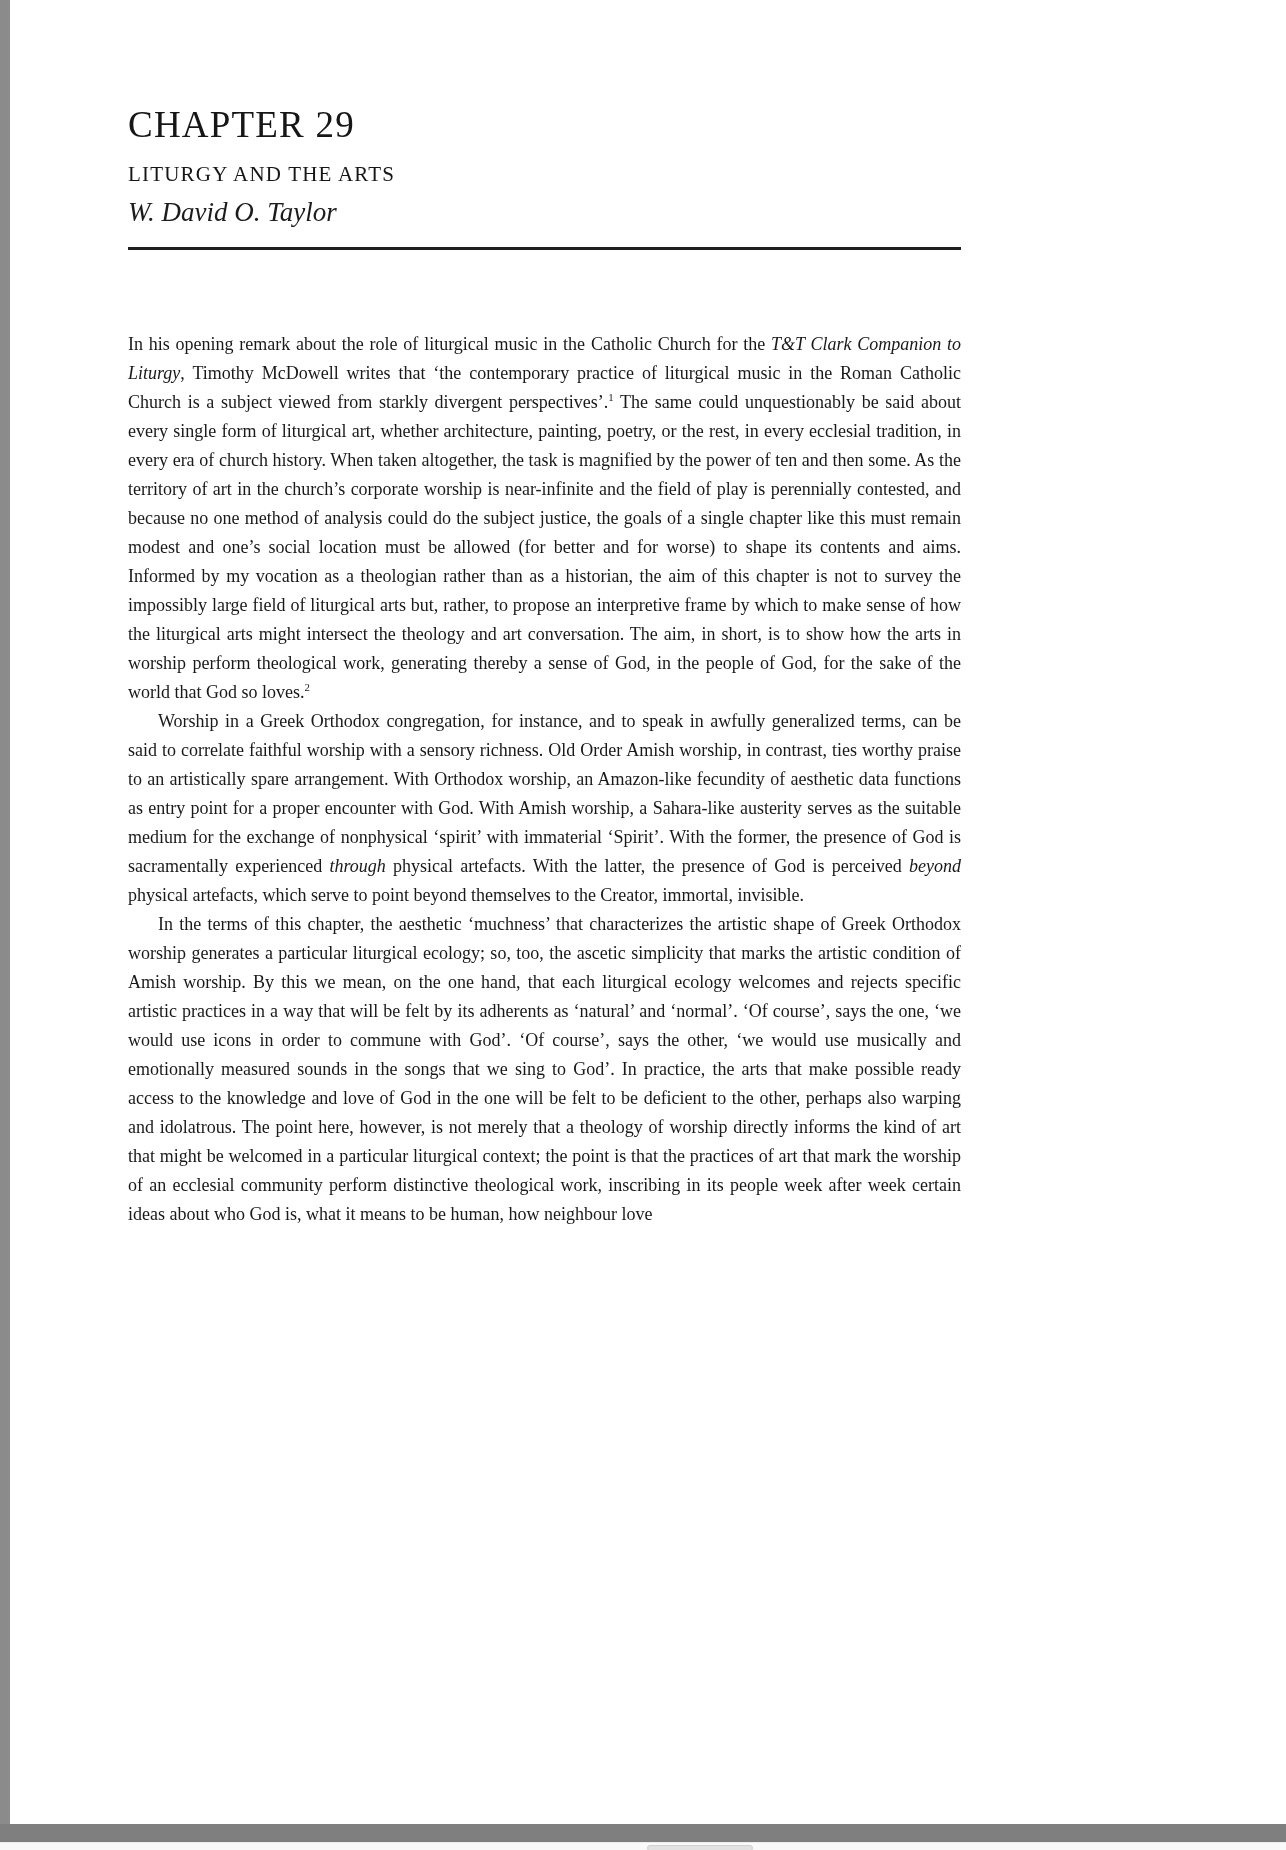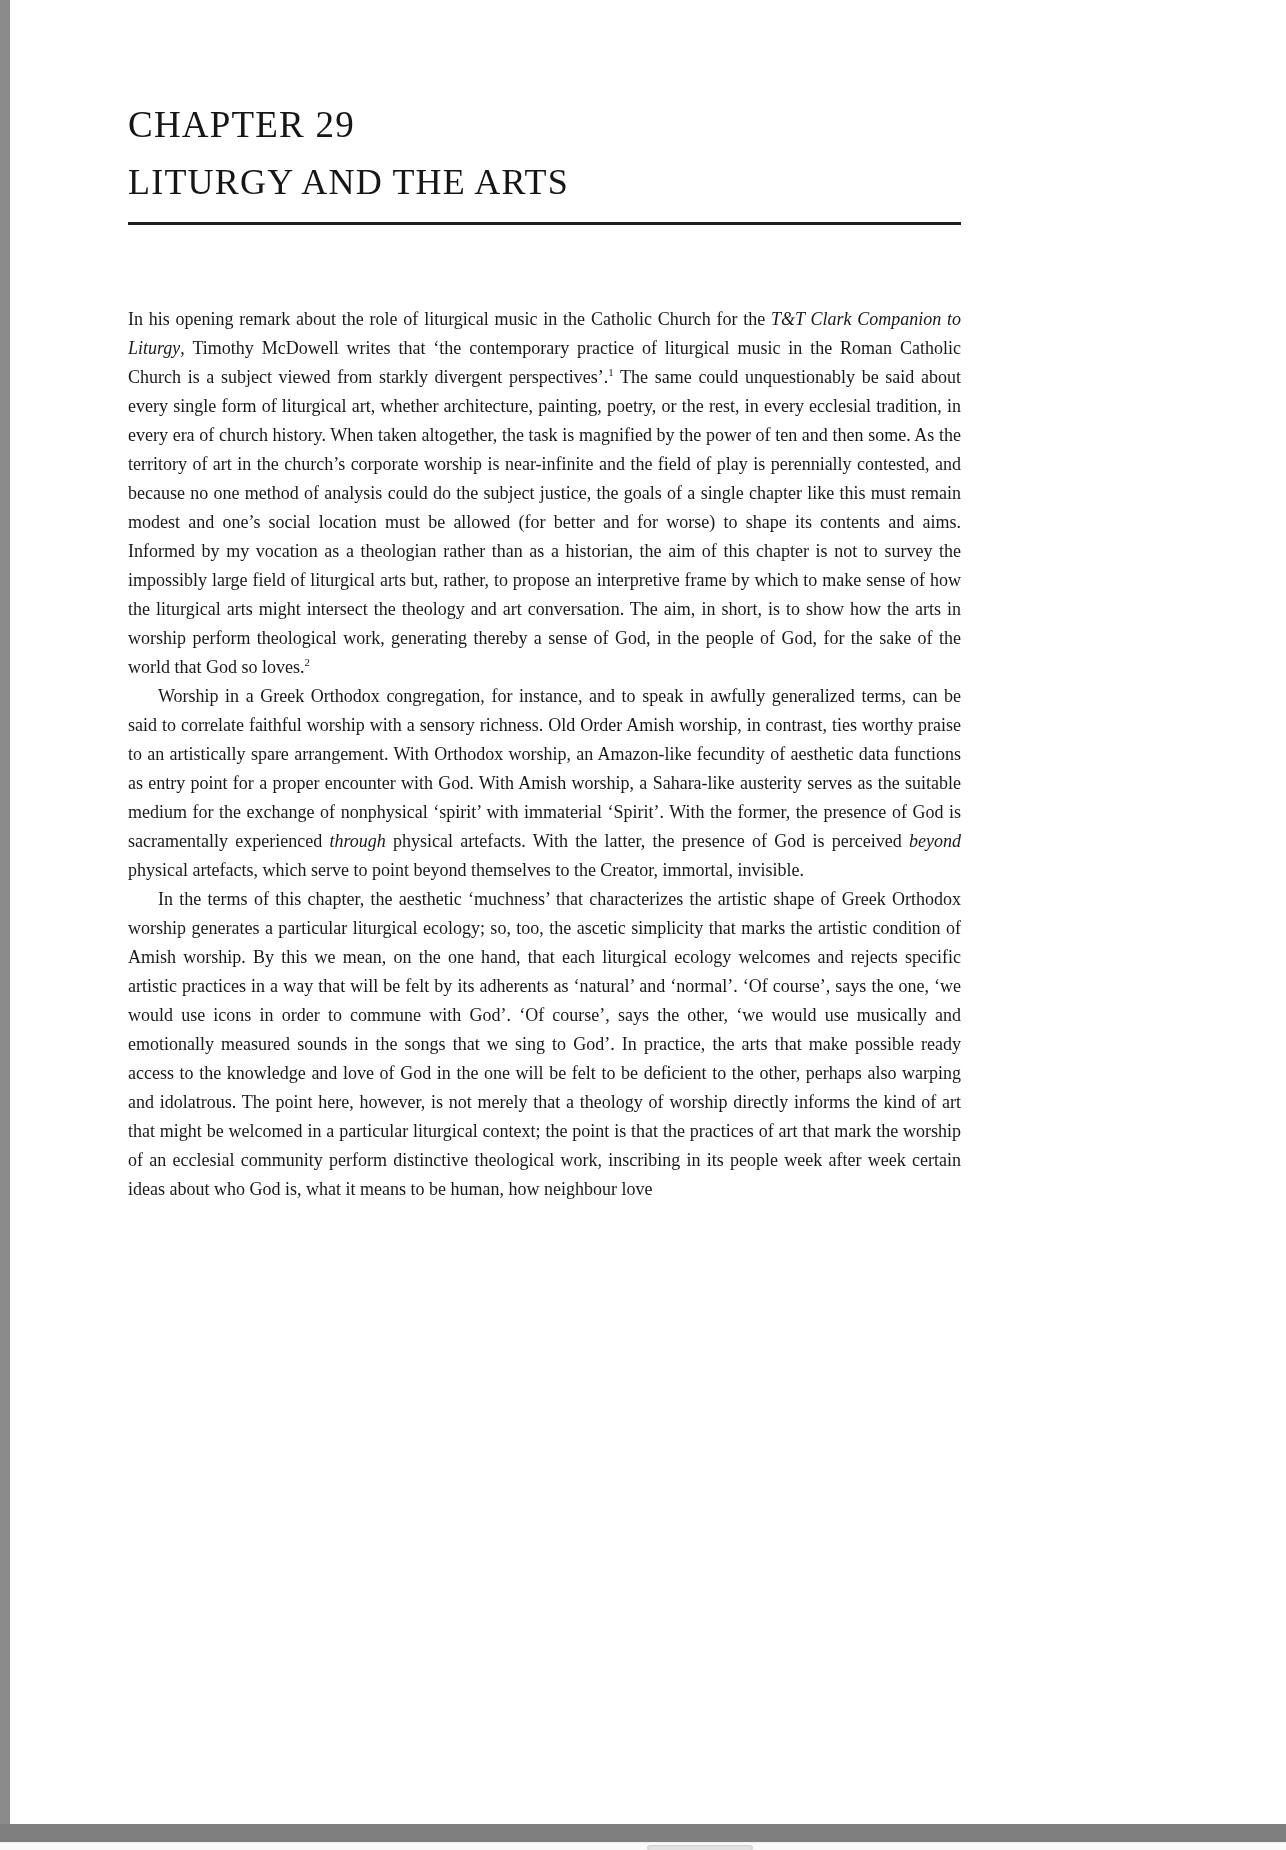--- a/index.html
+++ b/index.html
@@ -38,21 +38,21 @@
 
   .chapter-label {
     font-size: 37px;
     font-weight: 400;
     letter-spacing: 1.2px;
     line-height: 1.15;
     color: #161616;
   }
 
   .chapter-title {
-    font-size: 36px;
+    font-size: 21px;
     font-weight: 400;
     letter-spacing: 1.2px;
     line-height: 1.15;
     margin-top: 15px;
     color: #161616;
   }
 
   .chapter-author {
     font-size: 27px;
     font-style: italic;
@@ -122,20 +122,21 @@
 
   <div class="edge-strip-left"></div>
 
   <div class="page">
     <div class="content">
 
       <div class="chapter-label">CHAPTER 29</div>
 
       <div class="chapter-title">LITURGY AND THE ARTS</div>
 
+      <div class="chapter-author">W. David O. Taylor</div>
 
       <hr class="divider">
 
       <div class="body-text">
         <p class="body-para"><span>In his opening remark about the role of liturgical music in the Catholic Church for the </span><i>T&amp;T Clark Companion to Liturgy</i><span>, Timothy McDowell writes that ‘the contemporary practice of liturgical music in the Roman Catholic Church is a subject viewed from starkly divergent perspectives’.</span><sup>1</sup><span> The same could unquestionably be said about every single form of liturgical art, whether architecture, painting, poetry, or the rest, in every ecclesial tradition, in every era of church history. When taken altogether, the task is magnified by the power of ten and then some. As the territory of art in the church’s corporate worship is near-infinite and the field of play is perennially contested, and because no one method of analysis could do the subject justice, the goals of a single chapter like this must remain modest and one’s social location must be allowed (for better and for worse) to shape its contents and aims. Informed by my vocation as a theologian rather than as a historian, the aim of this chapter is not to survey the impossibly large field of liturgical arts but, rather, to propose an interpretive frame by which to make sense of how the liturgical arts might intersect the theology and art conversation. The aim, in short, is to show how the arts in worship perform theological work, generating thereby a sense of God, in the people of God, for the sake of the world that God so loves.</span><sup>2</sup></p>
         <p class="body-para indent"><span>Worship in a Greek Orthodox congregation, for instance, and to speak in awfully generalized terms, can be said to correlate faithful worship with a sensory richness. Old Order Amish worship, in contrast, ties worthy praise to an artistically spare arrangement. With Orthodox worship, an Amazon-like fecundity of aesthetic data functions as entry point for a proper encounter with God. With Amish worship, a Sahara-like austerity serves as the suitable medium for the exchange of nonphysical ‘spirit’ with immaterial ‘Spirit’. With the former, the presence of God is sacramentally experienced </span><i>through</i><span> physical artefacts. With the latter, the presence of God is perceived </span><i>beyond</i><span> physical artefacts, which serve to point beyond themselves to the Creator, immortal, invisible.</span></p>
         <p class="body-para indent"><span>In the terms of this chapter, the aesthetic ‘muchness’ that characterizes the artistic shape of Greek Orthodox worship generates a particular liturgical ecology; so, too, the ascetic simplicity that marks the artistic condition of Amish worship. By this we mean, on the one hand, that each liturgical ecology welcomes and rejects specific artistic practices in a way that will be felt by its adherents as ‘natural’ and ‘normal’. ‘Of course’, says the one, ‘we would use icons in order to commune with God’. ‘Of course’, says the other, ‘we would use musically and emotionally measured sounds in the songs that we sing to God’. In practice, the arts that make possible ready access to the knowledge and love of God in the one will be felt to be deficient to the other, perhaps also warping and idolatrous. The point here, however, is not merely that a theology of worship directly informs the kind of art that might be welcomed in a particular liturgical context; the point is that the practices of art that mark the worship of an ecclesial community perform distinctive theological work, inscribing in its people week after week certain ideas about who God is, what it means to be human, how neighbour love</span></p>
       </div>
 
     </div>

